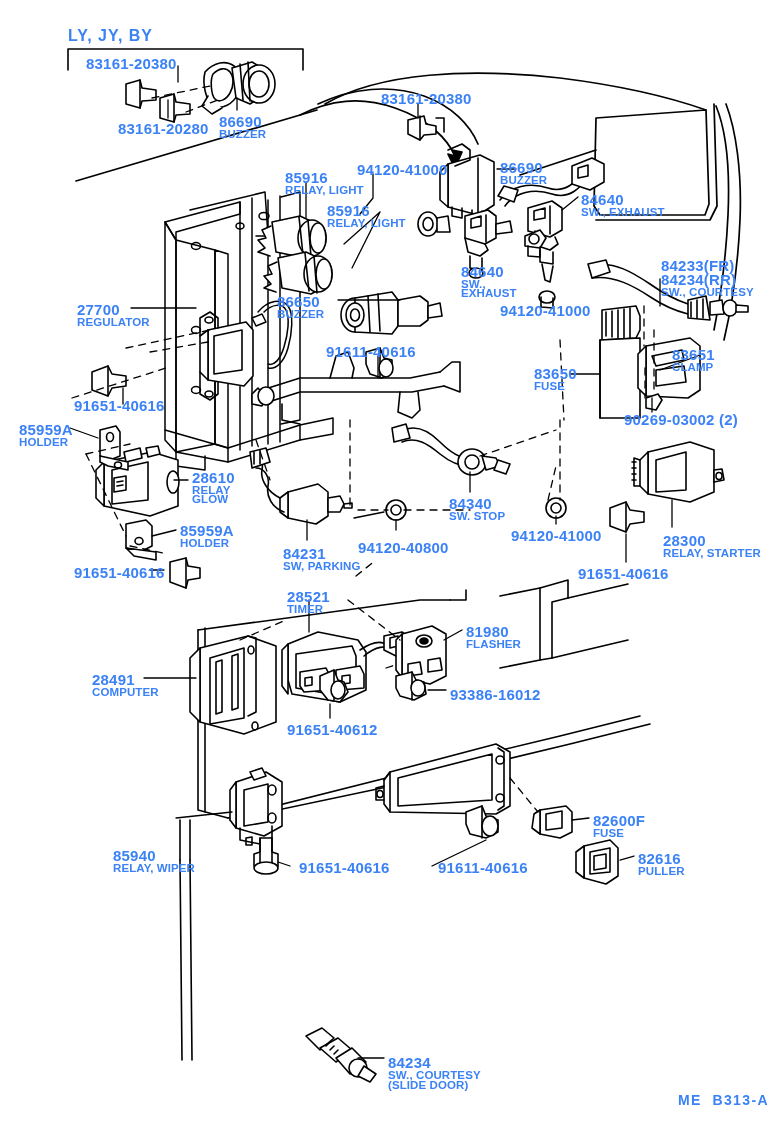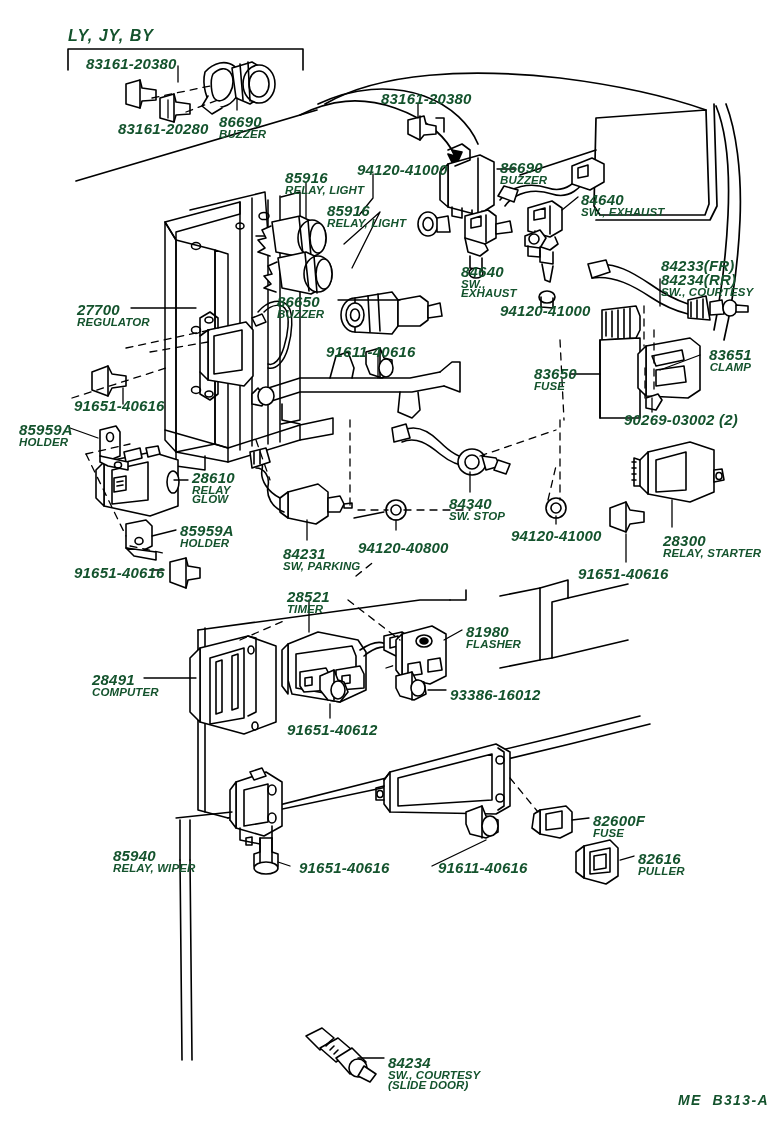--- a/index.html
+++ b/index.html
@@ -1,21 +1,21 @@
 <!DOCTYPE html>
 <html><head>
 <meta charset="utf-8">
 <style>
   html,body{margin:0;padding:0;background:#fff;}
   body{width:784px;height:1136px;position:relative;overflow:hidden;
        font-family:"Liberation Sans","DejaVu Sans",sans-serif;color:#000;}
   #sheet{position:absolute;left:0;top:0;width:784px;height:1136px;}
   svg.art{position:absolute;left:0;top:0;width:784px;height:1136px;}
   .lbl{position:absolute;white-space:pre;font-weight:bold;letter-spacing:.2px;
-       line-height:1.02;color:#14532d;font-style:italic;}
+       line-height:1.02;color:#3b82f6;}
   .pn{font-size:15px;font-weight:bold;}
   .sub{font-size:11.5px;font-weight:bold;letter-spacing:.1px;}
   .grp{font-size:16px;font-weight:bold;letter-spacing:1px;}
   .code{font-size:14px;font-weight:bold;letter-spacing:1.4px;}
 </style>
 </head>
 <body>
 
 <div id="sheet">
 
@@ -491,21 +491,21 @@
       <div class="lbl" style="left: 581px; top: 192px;"><div class="pn">84640</div><div class="sub">SW., EXHAUST</div></div>
       <div class="lbl" style="left: 661px; top: 258px;"><div class="pn">84233(FR)</div></div>
       <div class="lbl" style="left: 661px; top: 272px;"><div class="pn">84234(RR)</div><div class="sub">SW., COURTESY</div></div>
       <div class="lbl" style="left: 461px; top: 264px;"><div class="pn">84640</div><div class="sub">SW.,</div></div>
       <div class="lbl" style="left: 461px; top: 288px;"><div class="sub">EXHAUST</div></div>
       <div class="lbl" style="left: 500px; top: 303px;"><div class="pn">94120-41000</div></div>
       <div class="lbl" style="left: 77px; top: 302px;"><div class="pn">27700</div><div class="sub">REGULATOR</div></div>
       <div class="lbl" style="left: 277px; top: 294px;"><div class="pn">86650</div><div class="sub">BUZZER</div></div>
       <div class="lbl" style="left: 326px; top: 344px;"><div class="pn">91611-40616</div></div>
       <div class="lbl" style="left: 534px; top: 366px;"><div class="pn">83650</div><div class="sub">FUSE</div></div>
-      <div class="lbl" style="left: 709px; top: 347px; text-align: center;"><div class="pn">83651</div><div class="sub">CLAMP</div></div>
+      <div class="lbl" style="left: 672px; top: 347px;"><div class="pn">83651</div><div class="sub">CLAMP</div></div>
       <div class="lbl" style="left: 624px; top: 412px;"><div class="pn">90269-03002 (2)</div></div>
       <div class="lbl" style="left: 74px; top: 398px;"><div class="pn">91651-40616</div></div>
       <div class="lbl" style="left: 19px; top: 422px;"><div class="pn">85959A</div><div class="sub">HOLDER</div></div>
       <div class="lbl" style="left: 192px; top: 470px;"><div class="pn">28610</div><div class="sub">RELAY</div></div>
       <div class="lbl" style="left: 192px; top: 494px;"><div class="sub">GLOW</div></div>
       <div class="lbl" style="left: 180px; top: 523px;"><div class="pn">85959A</div><div class="sub">HOLDER</div></div>
       <div class="lbl" style="left: 74px; top: 565px;"><div class="pn">91651-40616</div></div>
       <div class="lbl" style="left: 283px; top: 546px;"><div class="pn">84231</div><div class="sub">SW, PARKING</div></div>
       <div class="lbl" style="left: 358px; top: 540px;"><div class="pn">94120-40800</div></div>
       <div class="lbl" style="left: 449px; top: 496px;"><div class="pn">84340</div><div class="sub">SW. STOP</div></div>

